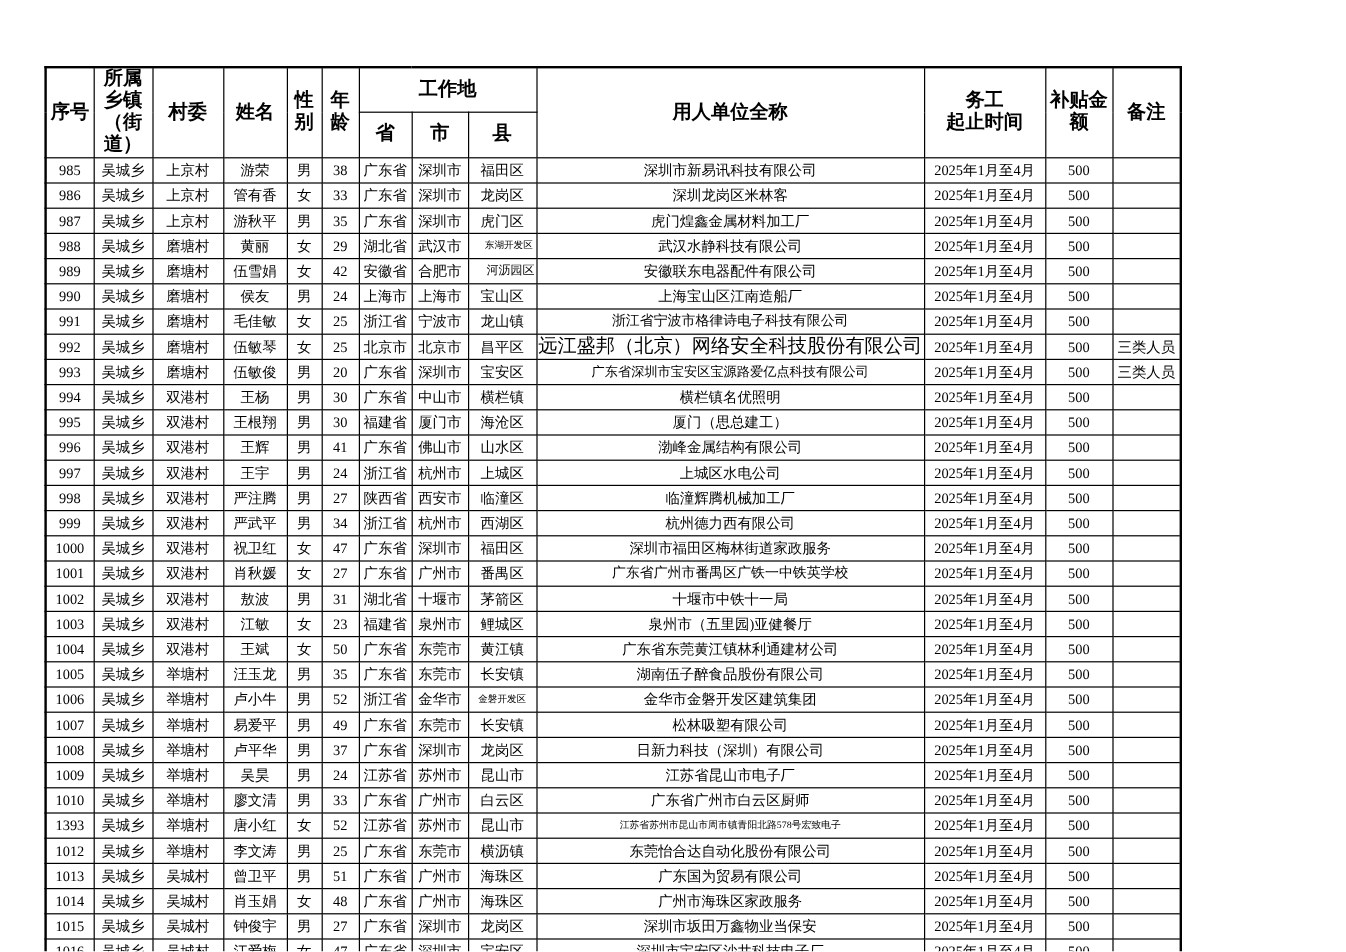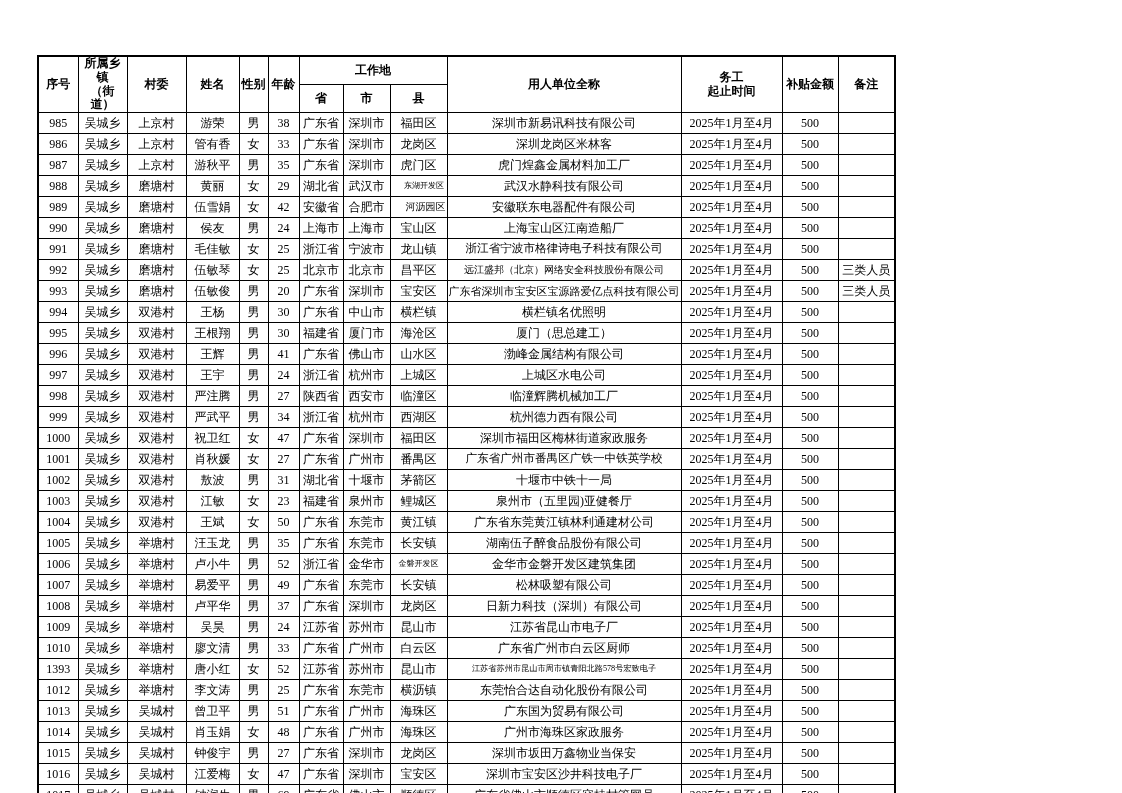--- a/index.html
+++ b/index.html
@@ -26,23 +26,23 @@
   table.roster th, table.roster td {
     border: 1px solid #000;
     padding: 0 1px;
     text-align: center;
     vertical-align: middle;
     color: #000;
     overflow: hidden;
     white-space: nowrap;
   }
   table.roster thead th {
-    font-family: Liberation Sans, sans-serif;
+    font-family: Liberation Mono, monospace;
     font-weight: bold;
-    font-size: 12px;
+    font-size: 16px;
     line-height: 1.15;
     white-space: pre-line;
     height: 19px;
   }
   table.roster tbody td {
     font-size: 12px;
     height: 20px;
     line-height: 20px;
   }
   table.roster tbody td.num {
@@ -200,21 +200,21 @@
         <tr>
           <td class="num">992</td>
           <td>吴城乡</td>
           <td>磨塘村</td>
           <td>伍敏琴</td>
           <td>女</td>
           <td class="num">25</td>
           <td>北京市</td>
           <td>北京市</td>
           <td>昌平区</td>
-          <td style="font-size: 10px;">远江盛邦（北京）网络安全科技股份有限公司</td>
+          <td style="font-size: 16px;">远江盛邦（北京）网络安全科技股份有限公司</td>
           <td>2025年1月至4月</td>
           <td class="num">500</td>
           <td>三类人员</td>
         </tr>
         <tr>
           <td class="num">993</td>
           <td>吴城乡</td>
           <td>磨塘村</td>
           <td>伍敏俊</td>
           <td>男</td>

